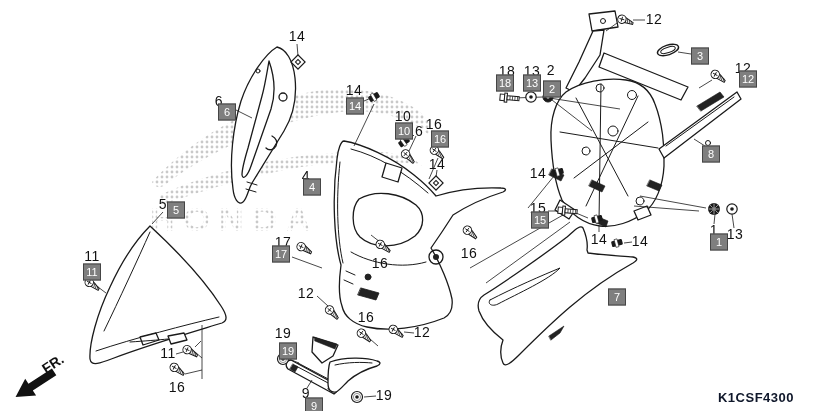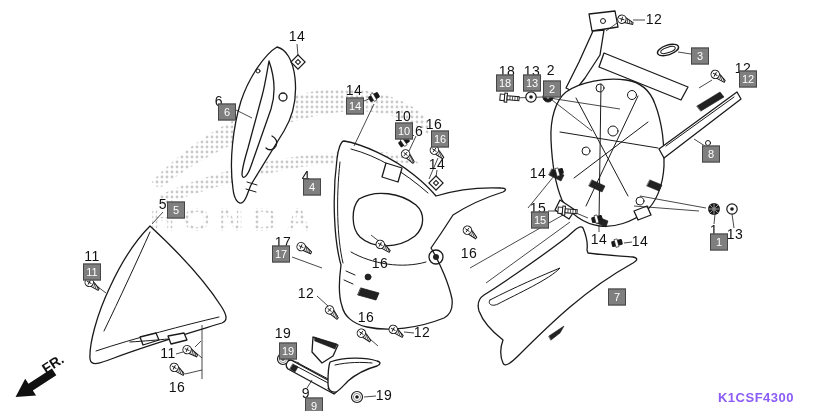--- a/index.html
+++ b/index.html
@@ -7,21 +7,21 @@
           font-family:"Liberation Sans",sans-serif;}
   #art{position:absolute;left:0;top:0;}
   #callout-layer{position:absolute;left:0;top:0;width:822px;height:411px;}
   .co-plain{position:absolute;transform:translate(-50%,-50%);font-size:14px;
             color:var(--label,#111);white-space:nowrap;letter-spacing:0.5px;}
   .co-box{position:absolute;transform:translate(-50%,-50%);width:18px;height:17px;
           background:var(--hotspot-bg,#7f7f7f);border:1px solid var(--hotspot-border,#454545);
           color:var(--hotspot-text,#fff);font-size:11px;line-height:15px;text-align:center;
           box-sizing:border-box;cursor:pointer;}
   .code-text{position:absolute;right:28px;bottom:6px;font-size:13px;font-weight:bold;
-             letter-spacing:0.5px;color:#8b5cf6;}
+             letter-spacing:0.5px;color:#0f172a;}
 </style>
 </head>
 <body>
 
 <div class="canvas">
 
 <svg id="art" width="822" height="411" viewBox="0 0 822 411">
   <defs>
     <pattern id="dots" width="5" height="5" patternUnits="userSpaceOnUse">
       <circle cx="2" cy="2" r="1.4" fill="#c9c9c9"></circle>

